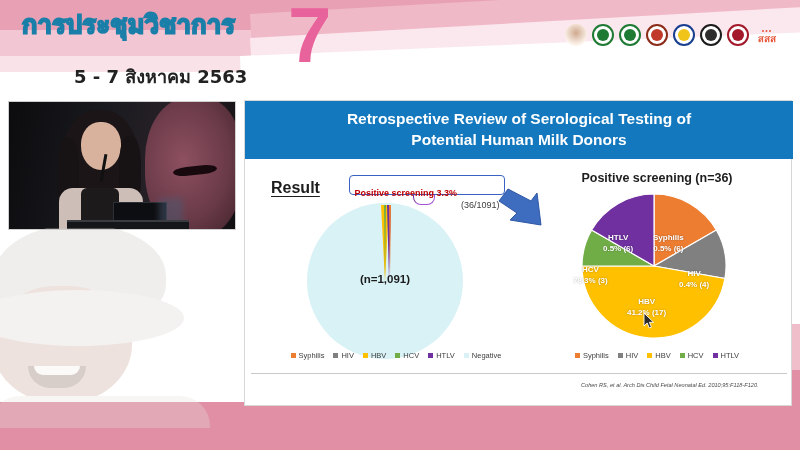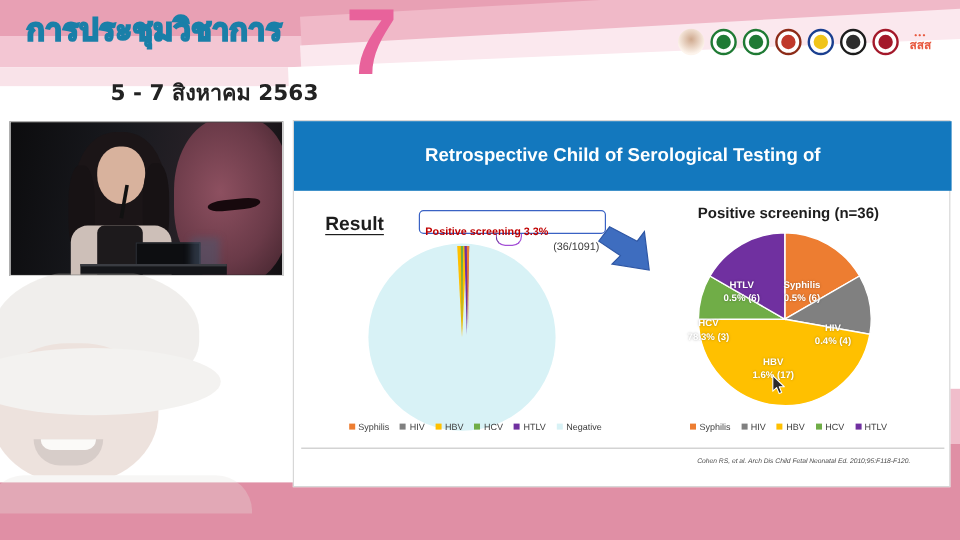--- a/index.html
+++ b/index.html
@@ -29,21 +29,21 @@
   .white-cover { position:absolute; left:0; top:72px; width:760px; height:330px;
                  background:#ffffff; }
 
   
   .thai-line1 { position:absolute; left:22px; top:4px; font-size:25px; font-weight:bold;
                 color:#3aaee0; -webkit-text-stroke:2px #1a7fa8; letter-spacing:.5px;
                 font-family:"DejaVu Sans", sans-serif; white-space:nowrap; }
   .thai-line2 { position:absolute; left:12px; top:32px; font-size:25px; font-weight:bold;
                 color:#4caf50; -webkit-text-stroke:2px #2e7d32; letter-spacing:.5px;
                 font-family:"DejaVu Sans", sans-serif; white-space:nowrap; }
-  .thai-date  { position:absolute; left:92px; top:62px; font-size:18px; font-weight:bold;
+  .thai-date  { position:absolute; left:74px; top:62px; font-size:18px; font-weight:bold;
                 color:#222; font-family:"DejaVu Sans", sans-serif; white-space:nowrap; }
   .big-seven  { position:absolute; left:288px; top:-4px; font-size:78px; font-weight:bold;
                 color:#e8629b; font-family:"Liberation Sans", sans-serif; line-height:1; }
 
   .tagline { position:absolute; left:368px; top:62px; font-size:21px; font-weight:bold;
              font-style:italic; color:#3aaee0; -webkit-text-stroke:1.2px #ffffff;
              letter-spacing:1px; white-space:nowrap; }
   .tagline .amp { color:#ef6fa4; }
 
   
@@ -260,21 +260,22 @@
     <div class="c-eye2"></div>
     <div class="c-mouth"></div>
     <div class="c-teeth"></div>
     <div class="c-hat-brim"></div>
     <div class="c-shirt"></div>
   </div>
 
   <div class="slide">
 
     <div class="slide-title">
-      <span>Retrospective Child of Serological Testing of</span>
+      <span>Retrospective Review of Serological Testing of</span>
+      <span>Potential Human Milk Donors</span>
     </div>
 
     <div class="result-label">Result</div>
 
     <div class="callout">
       <span class="ca-a">Positive screening 3.3%</span>
       <span class="ca-b">(36/1091)</span>
     </div>
     <div class="leader"></div>
 
@@ -282,20 +283,21 @@
       <path d="M11 2 L34 14 L40 6 L44 38 L13 33 L20 26 L2 14 Z" fill="#3E6DBF" stroke="#2f57a5" stroke-width="1"></path>
     </svg>
 
     <div class="pie-left-wrap">
       <div class="pie-left"></div>
       <div class="sliver-y"></div>
       <div class="sliver-g"></div>
       <div class="sliver-p"></div>
       <div class="sliver-o"></div>
       <div class="pie-left-lbl">
+        <div>(n=1,091)</div>
       </div>
     </div>
 
     <div class="pie-right-wrap">
       <div class="pie-right-title">Positive screening (n=36)</div>
       <svg class="pie-right" viewBox="0 0 100 100">
 
         <path d="M50 50 L50 2 A48 48 0 0 1 91.57 26 Z" fill="#ED7D31" stroke="#fff" stroke-width="0.8"></path>
 
         <path d="M50 50 L91.57 26 A48 48 0 0 1 97.27 58.34 Z" fill="#808080" stroke="#fff" stroke-width="0.8"></path>
@@ -310,21 +312,21 @@
       <div class="pr-lbl" style="left:112px; top:62px;">
         <div>Syphilis</div>
         <div>0.5% (6)</div>
       </div>
       <div class="pr-lbl" style="left:138px; top:98px;">
         <div>HIV</div>
         <div>0.4% (4)</div>
       </div>
       <div class="pr-lbl" style="left:86px; top:126px;">
         <div>HBV</div>
-        <div>1.6% (17)</div>
+        <div>41.2% (17)</div>
       </div>
       <div class="pr-lbl" style="left:32px; top:94px;">
         <div>HCV</div>
         <div>78.3% (3)</div>
       </div>
       <div class="pr-lbl" style="left:62px; top:62px;">
         <div>HTLV</div>
         <div>0.5% (6)</div>
       </div>
     </div>

